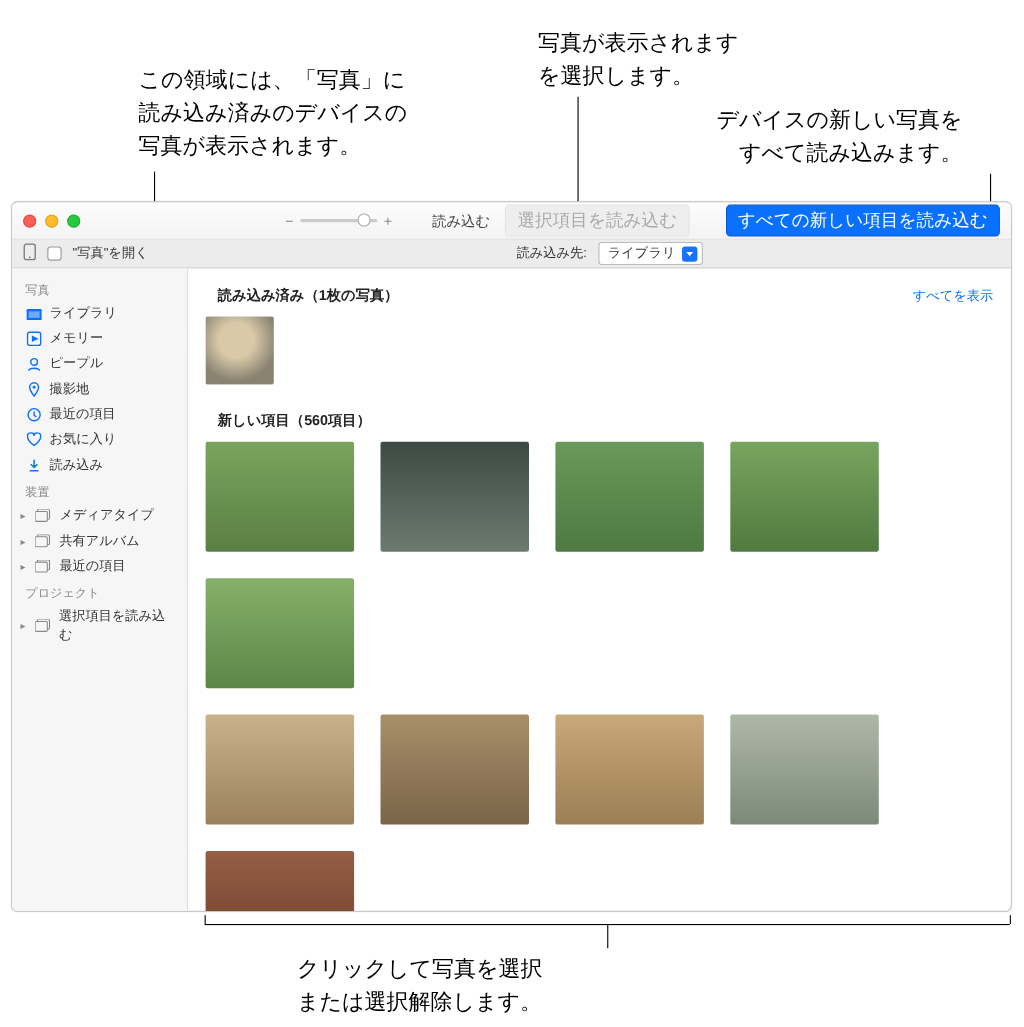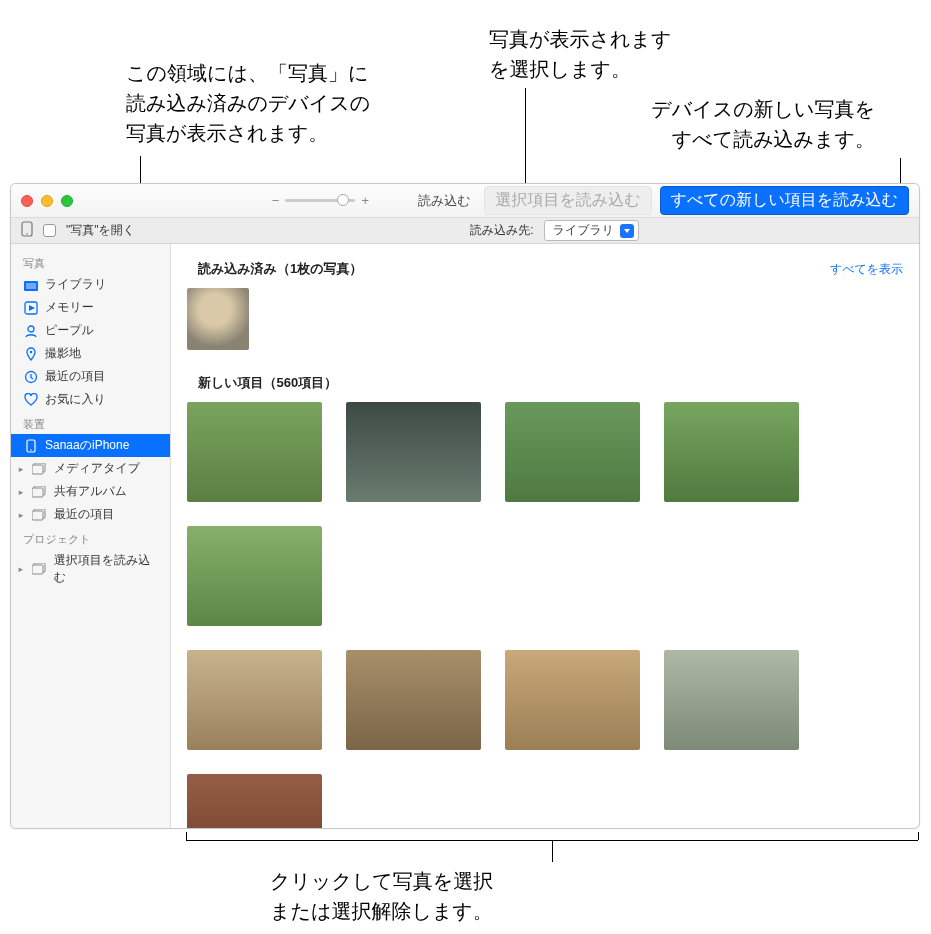--- a/index.html
+++ b/index.html
@@ -42,21 +42,21 @@
   .tl-min { background:#ffbd2e;border:1px solid #e1a116;}
   .tl-max { background:#28c940;border:1px solid #1fa92f;}
 
   .zoom { display:flex; align-items:center; gap:6px; color:#888; margin-left:150px;}
   .zoom-track { width:70px; height:3px; background:#ccc; border-radius:2px; position:relative;}
   .zoom-knob { width:12px; height:12px; background:#fff; border:1px solid #aaa; border-radius:50%; position:absolute; top:-5px; left:52px;}
 
   .import-label { color:#444; font-size:13px; margin-left:auto; margin-right:6px;}
   .btn { border-radius:4px; padding:3px 10px; font-size:16px; white-space:nowrap;}
   .btn-disabled { background:#eee; color:#aaa; border:1px solid #e3e3e3;}
-  .btn-primary { background:#0a70ff; color:#fff; border:1px solid #095ad0;}
+  .btn-primary { background:#0a70ff; color:#fff; border:1px solid #095ad0;margin-left:25px;}
 
   .subbar {
     height: 26px;
     background:#ececec;
     border-bottom:1px solid #d5d5d5;
     display:flex; align-items:center;
     padding: 0 10px;
     gap:10px;
     font-size:12px;
     color:#333;
@@ -228,31 +228,30 @@
         <span>最近の項目</span>
       </div>
       <div class="side-item">
         <span class="ic">
             <svg width="14" height="13">
               <path d="M7 12S1 7.5 1 4a3 3 0 016-1 3 3 0 016 1c0 3.5-6 8-6 8z" fill="none" stroke="#0a70ff" stroke-width="1.3"></path>
             </svg>
           </span>
         <span>お気に入り</span>
       </div>
+      <div class="side-item">
+        <span class="ic">
+            <svg width="14" height="14">
+              <path d="M7 2v7M4 6l3 3 3-3M3 12h8" fill="none" stroke="#0a70ff" stroke-width="1.4"></path>
+            </svg>
+          </span>
+        <span>読み込み</span>
+      </div>
 
       <div class="side-header">装置</div>
-      <div class="side-item sel">
-        <span class="ic">
-            <svg width="10" height="14">
-              <rect x="1" y="1" width="8" height="12" rx="1.5" fill="none" stroke="#fff" stroke-width="1.2"></rect>
-              <circle cx="5" cy="11" r="0.7" fill="#fff"></circle>
-            </svg>
-          </span>
-        <span>SanaaのiPhone</span>
-      </div>
 
       <div class="side-item">
         <span class="disc">▸</span>
         <span class="ic">
             <svg width="15" height="12">
               <rect x="2" y="0" width="11" height="9" rx="1" fill="none" stroke="#888" stroke-width="1"></rect>
               <rect x="0" y="2" width="11" height="9" rx="1" fill="#f6f6f6" stroke="#888" stroke-width="1"></rect>
             </svg>
           </span>
         <span>メディアタイプ</span>

